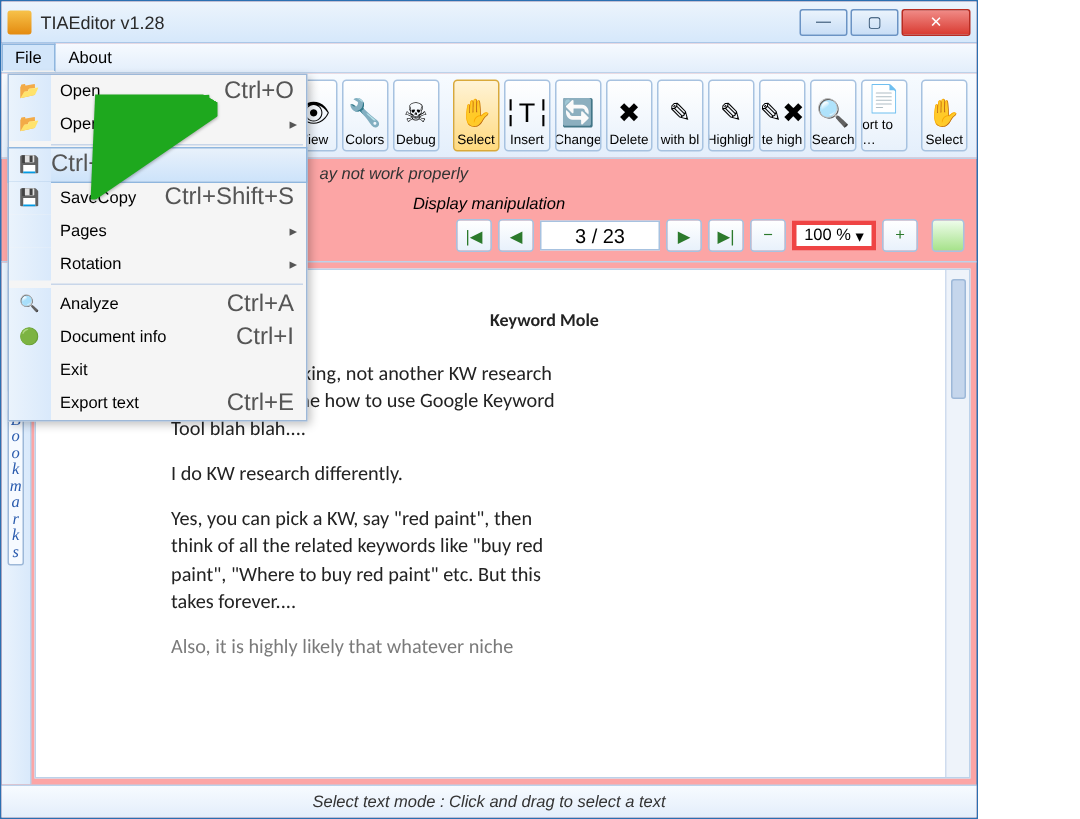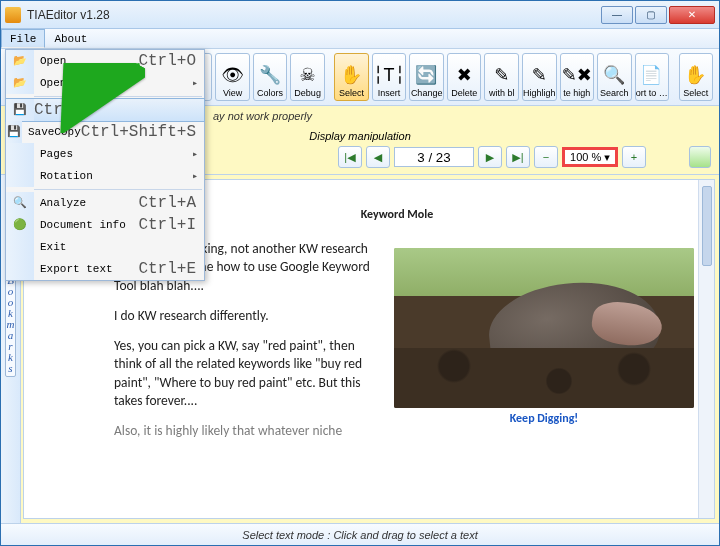--- a/index.html
+++ b/index.html
@@ -1,17 +1,17 @@
 <!DOCTYPE html>
 <html><head>
 <meta charset="utf-8">
 <style>
   * { box-sizing: border-box; margin: 0; padding: 0; }
   html, body { width: 720px; height: 546px; font-family: Tahoma, sans-serif; font-size: 11px; overflow: hidden; }
-  .window { width: 720px; height: 546px; border: 1px solid #2b6fb1; background: #fef9c3; display: flex; flex-direction: column; }
+  .window { width: 652px; height: 546px; border: 1px solid #2b6fb1; background: #fca5a5; display: flex; flex-direction: column; }
   .titlebar { height: 28px; background: linear-gradient(#ecf4fc,#d6e8fb); display: flex; align-items: center; padding: 0 4px; border-bottom: 1px solid #a9c7e8; }
   .titlebar .ticon { width: 16px; height: 16px; background: linear-gradient(#f7c24a,#e48b10); border-radius: 2px; margin-right: 6px; }
   .titlebar .title { flex: 1; color: #2a2a2a; font-size: 12px; }
   .winbtns { display: flex; gap: 2px; }
   .winbtn { width: 32px; height: 18px; border: 1px solid #6b93c4; border-radius: 2px; display: flex; align-items: center; justify-content: center; background: linear-gradient(#eaf3fc,#c9def6); font-size: 10px; color: #2a4a6a; }
   .winbtn.close { background: linear-gradient(#f08a86,#d93b31); color: #fff; border-color: #b82c22; width: 46px; }
   .menubar { height: 20px; background: linear-gradient(#f6faff,#e3eefb); display: flex; align-items: stretch; border-bottom: 1px solid #bcd2ea; font-size: 11px; }
   .menubar .mitem { padding: 3px 8px; border: 1px solid transparent; cursor: default; }
   .menubar .mitem.active { background: #d3e6fa; border: 1px solid #8fb6de; border-bottom-color: #f5f5f5; }
   .toolbar-wrap { position: relative; }
@@ -68,21 +68,21 @@
   <div class="titlebar">
     <div class="ticon"></div>
     <div class="title">TIAEditor v1.28</div>
     <div class="winbtns">
       <div class="winbtn">—</div>
       <div class="winbtn">▢</div>
       <div class="winbtn close">✕</div>
     </div>
   </div>
 
-  <div class="menubar" style="position:relative;font-family:Liberation Mono, monospace;">
+  <div class="menubar" style="position:relative;">
     <div class="mitem active">File</div>
     <div class="mitem">About</div>
 
     <div class="dropdown" id="file-dropdown">
         <div class="row">
           <div class="gutter">
             <span class="gicon">📂</span>
           </div>
           <div class="lbl">Open</div>
           <div class="sc">Ctrl+O</div>
@@ -255,31 +255,20 @@
           <span>s</span>
         </div>
     </div>
     <div class="viewer">
       <div class="page">
         <h2>Keyword Mole</h2>
         <p>Ok, you are thinking, not another KW research module telling me how to use Google Keyword Tool blah blah....</p>
         <p>I do KW research differently.</p>
         <p>Yes, you can pick a KW, say "red paint", then think of all the related keywords like "buy red paint", "Where to buy red paint" etc. But this takes forever....</p>
         <p style="opacity:.6;">Also, it is highly likely that whatever niche</p>
-        <div class="figure">
-          <div class="mole">
-            <div class="sky"></div>
-              <div class="body"></div>
-              <div class="snout"></div>
-            <div class="paw l"></div>
-              <div class="paw r"></div>
-              <div class="dirt"></div>
-          </div>
-          <div class="caption">Keep Digging!</div>
-        </div>
       </div>
       <div class="scrollbar-v">
         <div class="thumb"></div>
       </div>
     </div>
   </div>
 
   <div class="statusbar">Select text mode : Click and drag to select a text</div>
 
 </div>

